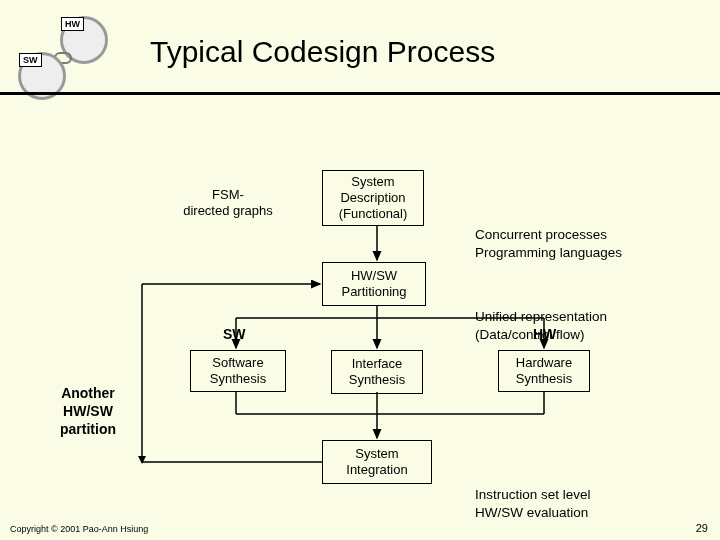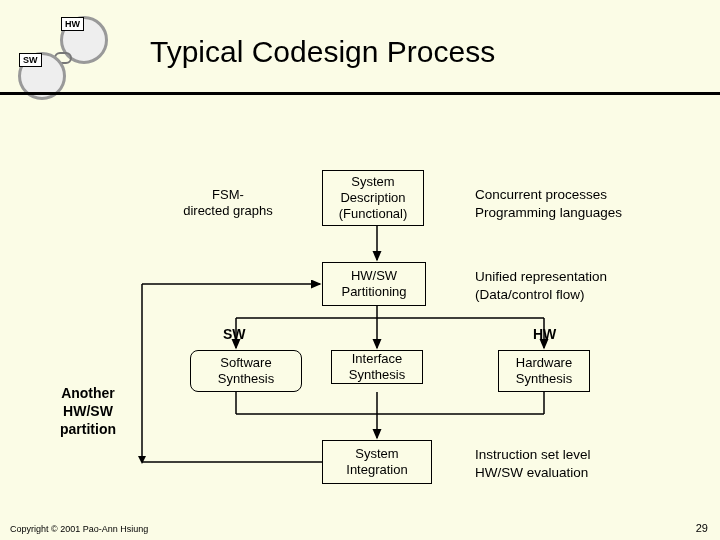--- a/index.html
+++ b/index.html
@@ -49,20 +49,21 @@
     display: flex; align-items: center; justify-content: center;
     padding: 4px 6px;
     background: transparent;
     line-height: 1.25;
   }
   .note {
     position: absolute;
     font-size: 13.5px;
     text-align: left;
     line-height: 1.3;
+    margin-top: 40px;
   }
   .side-label {
     position: absolute;
     font-size: 14px; font-weight: bold;
     text-align: center;
     line-height: 1.3;
   }
   .path-label {
     position: absolute;
     font-size: 14px; font-weight: bold;
@@ -102,24 +103,24 @@
   <span>System Description (Functional)</span>
 </div>
 
 <div class="box" style="left:322px; top:262px; width:104px; height:44px;">
   <span>HW/SW Partitioning</span>
 </div>
 
 <div class="path-label" style="left:223px; top:326px;">SW</div>
 <div class="path-label" style="left:533px; top:326px;">HW</div>
 
-<div class="box" style="left:190px; top:350px; width:112px; height:42px;border-radius:8px;">
+<div class="box" style="left:190px; top:350px; width:96px; height:42px;">
   <span>Software Synthesis</span>
 </div>
-<div class="box" style="left:331px; top:350px; width:92px; height:34px;">
+<div class="box" style="left:331px; top:350px; width:92px; height:44px;">
   <span>Interface Synthesis</span>
 </div>
 <div class="box" style="left:498px; top:350px; width:92px; height:42px;">
   <span>Hardware Synthesis</span>
 </div>
 
 <div class="box" style="left:322px; top:440px; width:110px; height:44px;">
   <span>System Integration</span>
 </div>
 

